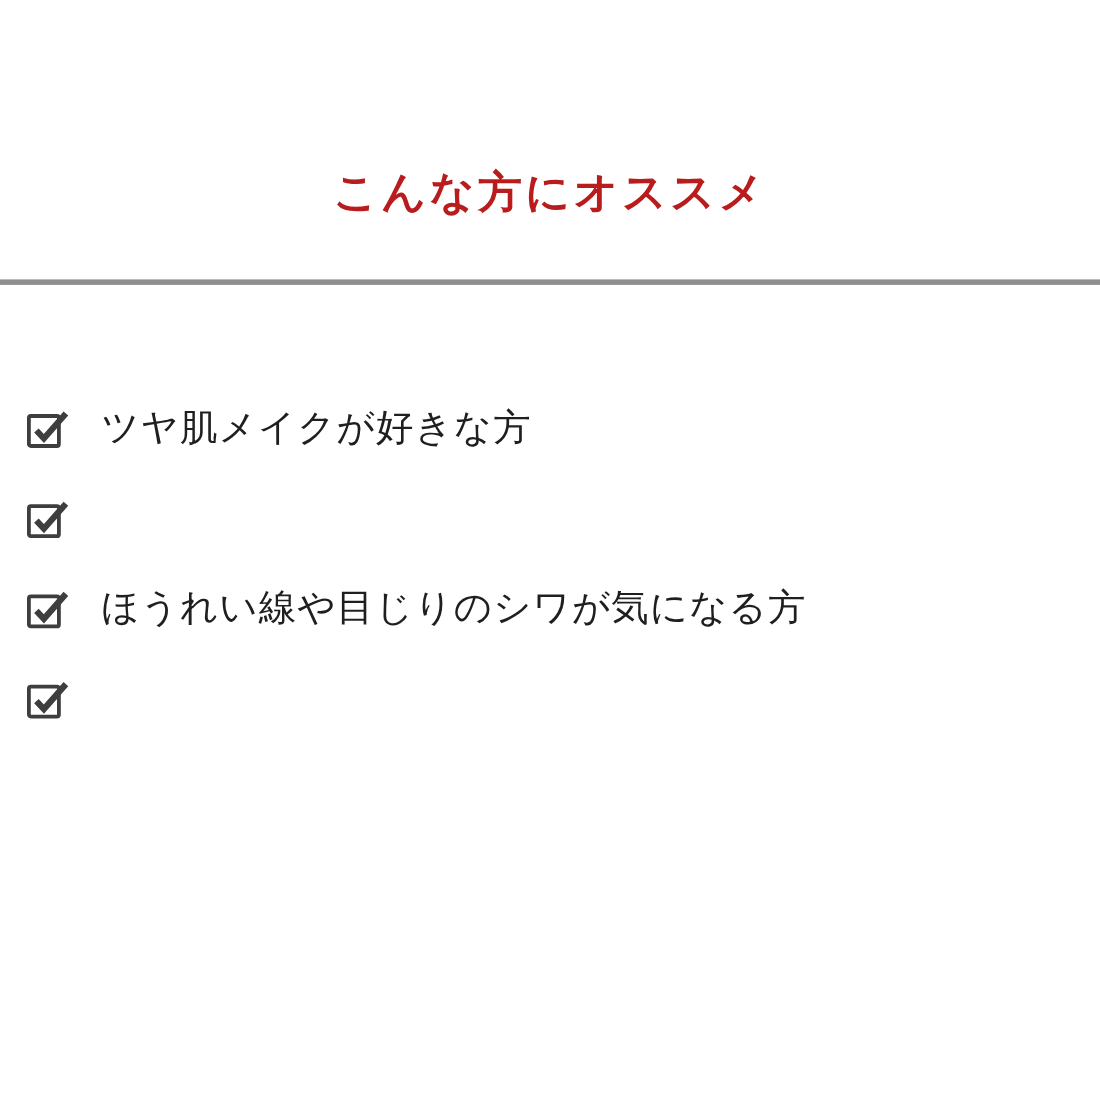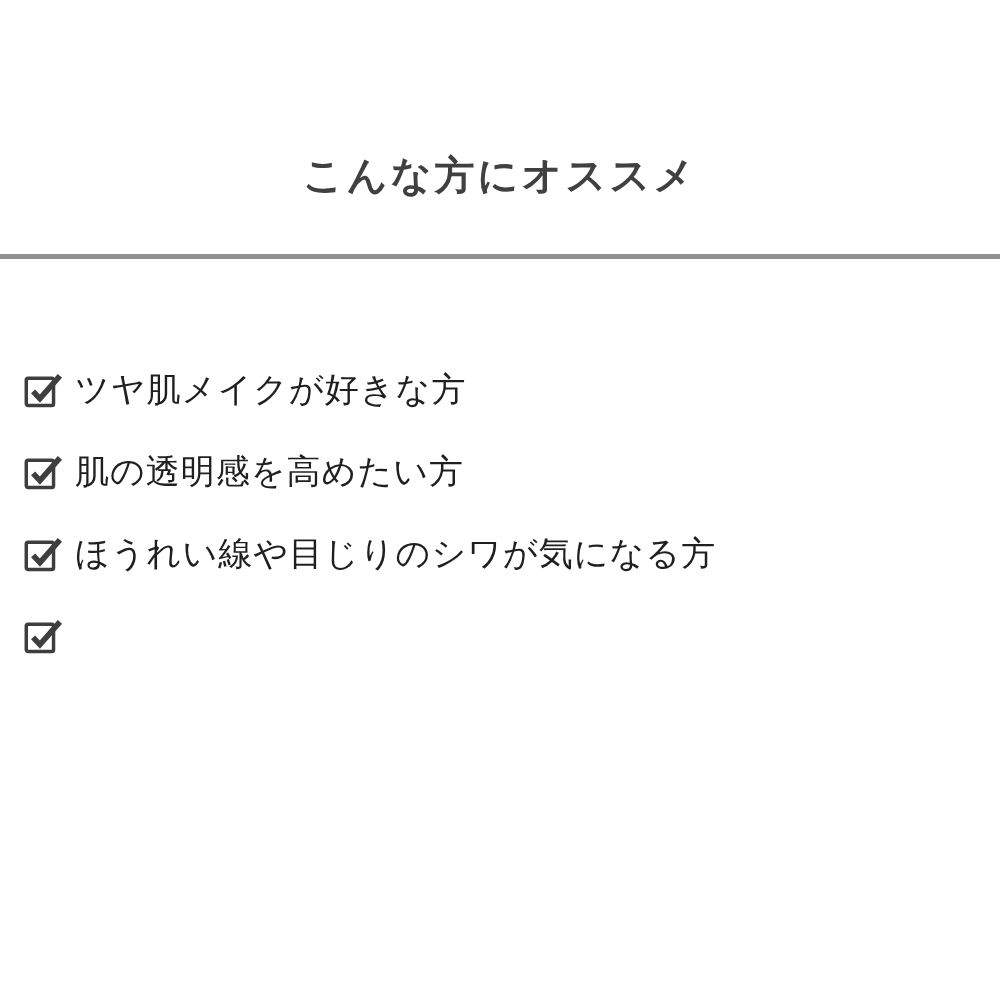--- a/index.html
+++ b/index.html
@@ -15,42 +15,42 @@
     height: 1000px;
     background: #ffffff;
     position: relative;
   }
   .title {
     padding-top: 150px;
     text-align: center;
     font-size: 40px;
     font-weight: 700;
     letter-spacing: 3px;
-    color: #404040;
+    color: #b91c1c;
     line-height: 1.25;
   }
   .divider {
     margin-top: 54px;
     width: 100%;
     height: 5px;
     background: #8f8f8f;
     border: none;
   }
   .checklist {
     list-style: none;
     margin-top: 112px;
     padding-left: 24px;
     display: flex;
     flex-direction: column;
     gap: 44px;
   }
   .check-item {
     display: flex;
     align-items: center;
-    gap: 11px;
+    gap: 28px;
     color: #1f1f1f;
     font-size: 34px;
     font-weight: 500;
     letter-spacing: 1px;
     line-height: 1.1;
     white-space: nowrap;
   }
   .check-icon {
     flex: 0 0 auto;
     width: 40px;
@@ -79,21 +79,20 @@
       <span>ツヤ肌メイクが好きな方</span>
     </li>
 
     <li class="check-item">
       <span class="check-icon">
         <svg viewBox="0 0 44 40" width="40" height="38" aria-hidden="true">
           <rect x="2.5" y="7" width="30" height="30" rx="2" fill="none" stroke="#3e3e3e" stroke-width="3.8"></rect>
           <path d="M10 21.5 L17.5 29.5 L39.5 4.5" fill="none" stroke="#3e3e3e" stroke-width="6.2" stroke-linecap="butt"></path>
         </svg>
       </span>
-      <span>肌の透明感を高めたい方</span>
     </li>
 
     <li class="check-item">
       <span class="check-icon">
         <svg viewBox="0 0 44 40" width="40" height="38" aria-hidden="true">
           <rect x="2.5" y="7" width="30" height="30" rx="2" fill="none" stroke="#3e3e3e" stroke-width="3.8"></rect>
           <path d="M10 21.5 L17.5 29.5 L39.5 4.5" fill="none" stroke="#3e3e3e" stroke-width="6.2" stroke-linecap="butt"></path>
         </svg>
       </span>
       <span>ほうれい線や目じりのシワが気になる方</span>

